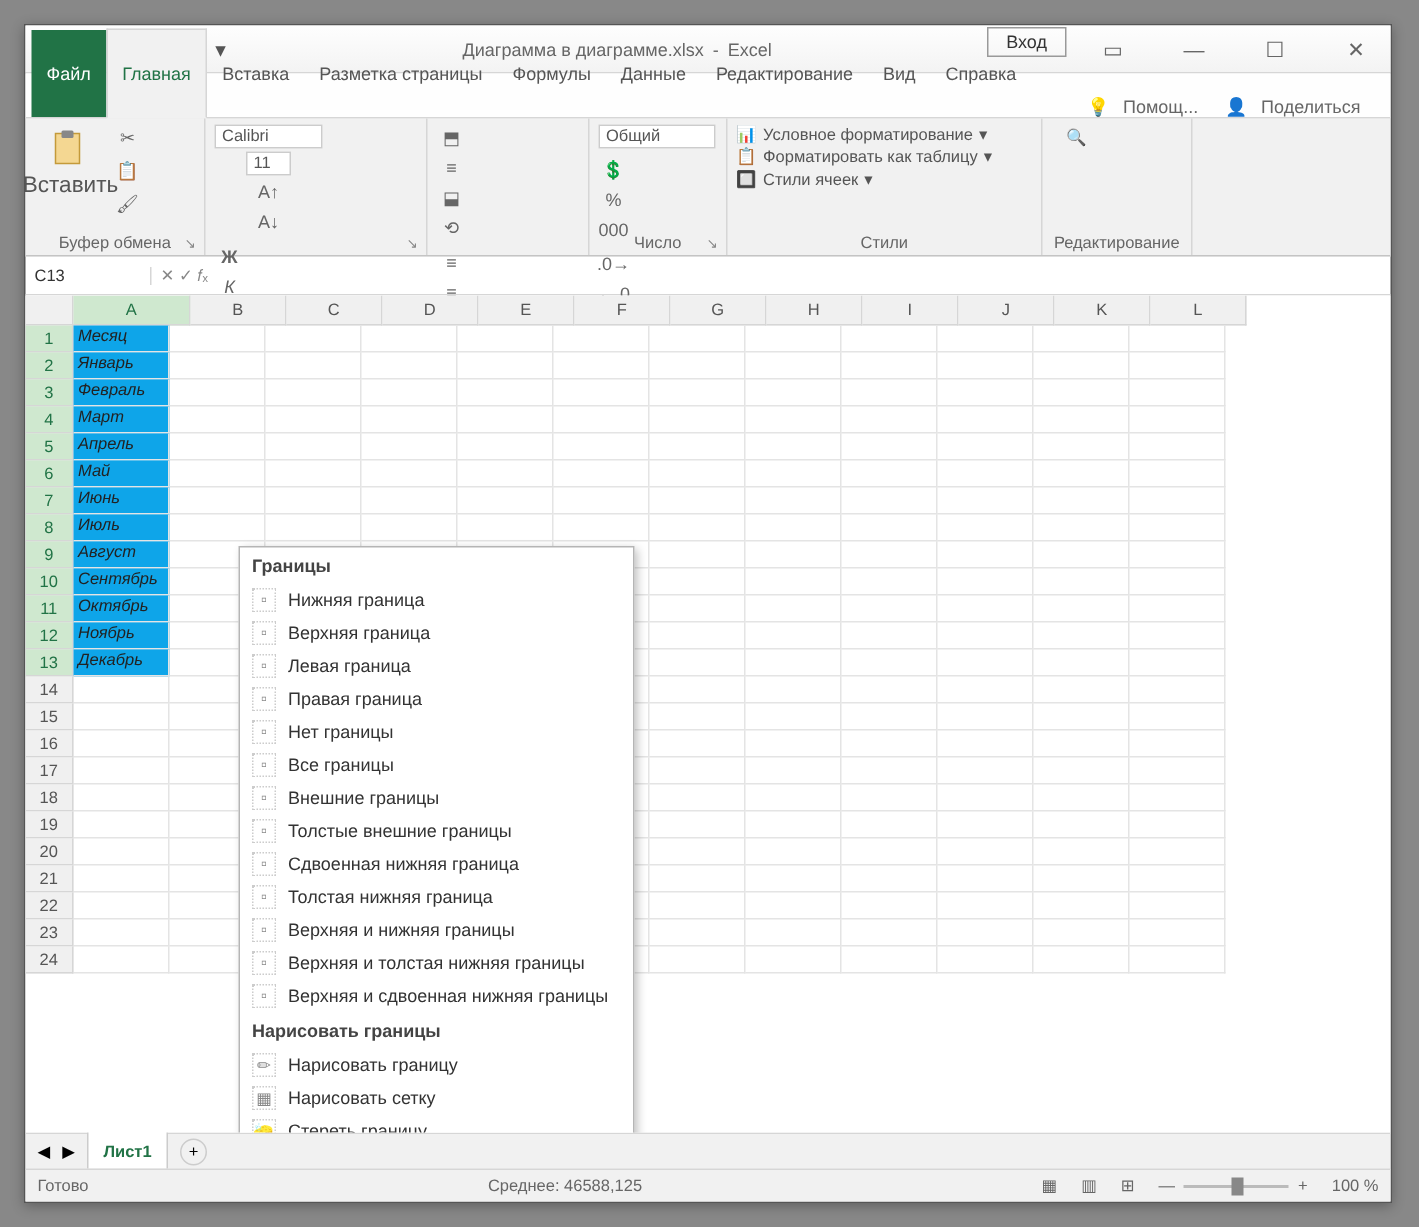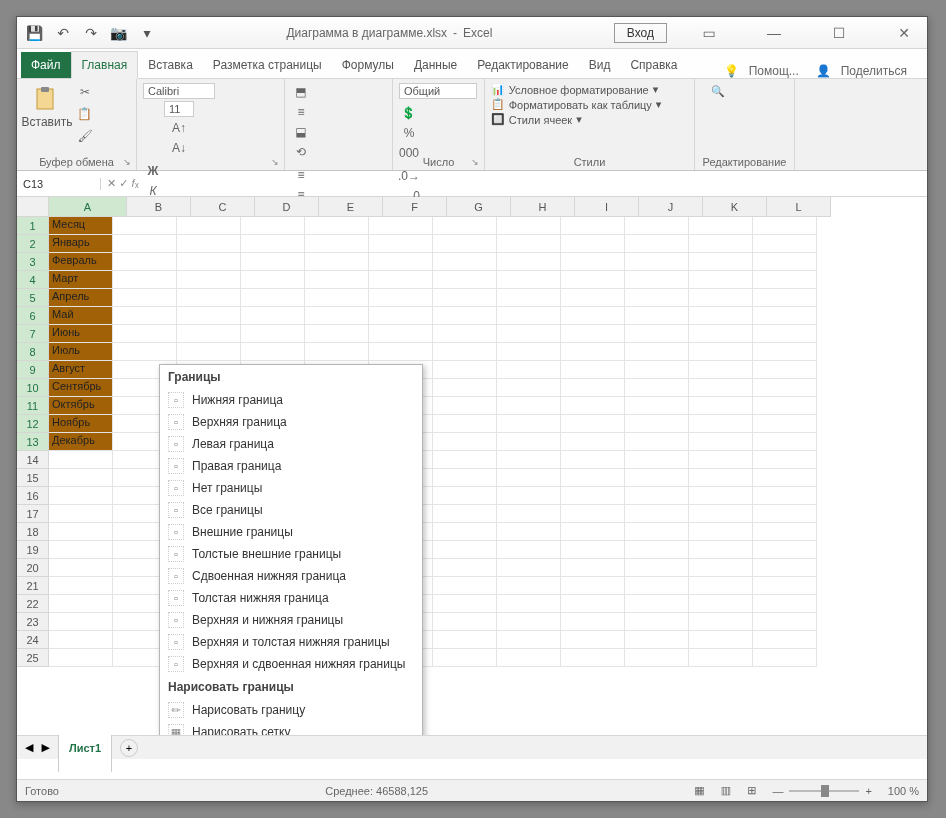--- a/index.html
+++ b/index.html
@@ -3,38 +3,38 @@
 <meta charset="utf-8">
 <style>
 * { margin: 0; padding: 0; box-sizing: border-box; font-family: 'Segoe UI', Tahoma, sans-serif; }
 body { background: #888; padding: 16px; width: 946px; height: 818px; overflow: hidden; }
 .window { background: #fff; border: 1px solid #555; width: 912px; height: 786px; display: flex; flex-direction: column; box-shadow: 0 2px 8px rgba(0,0,0,0.3); }
 
 .titlebar { background: linear-gradient(to bottom, #fefefe, #f3f3f3); height: 32px; display: flex; align-items: center; border-bottom: 1px solid #d6d6d6; }
 .qat { display: flex; align-items: center; gap: 8px; padding: 0 8px; }
 .qat-btn { width: 20px; height: 20px; display: flex; align-items: center; justify-content: center; color: #555; cursor: default; font-size: 14px; }
 .title-text { flex: 1; text-align: center; color: #666; font-size: 12px; display: flex; gap: 6px; justify-content: center; }
-.win-ctrl { display: flex; align-items: center; gap: 19px; }
+.win-ctrl { display: flex; align-items: flex-start; gap: 8px; }
 .login-btn { border: 1px solid #999; padding: 2px 12px; font-size: 12px; color: #333; }
 .win-btn { width: 46px; height: 30px; display: flex; align-items: center; justify-content: center; color: #666; font-size: 14px; }
 
 .tabs { background: #fefefe; height: 30px; display: flex; align-items: flex-end; padding-left: 4px; border-bottom: 1px solid #d6d6d6; position: relative; }
-.tab { padding: 6px 10px; font-size: 12px; color: #555; cursor: default; }
+.tab { padding: 22px 10px; font-size: 12px; color: #555; cursor: default; }
 .tab.file { background: #217346; color: #fff; }
 .tab.active { border: 1px solid #d6d6d6; border-bottom: 1px solid #f1f1f1; background: #f1f1f1; color: #217346; margin-bottom: -1px; }
 .tab-right { margin-left: auto; display: flex; align-items: center; padding-right: 8px; }
 .tab-right span { font-size: 12px; color: #666; padding: 0 6px; display: flex; align-items: center; gap: 3px; }
 
 .ribbon { background: #f1f1f1; height: 92px; display: flex; border-bottom: 1px solid #c4c4c4; font-size: 11px; color: #555; }
 .rgrp { border-right: 1px solid #d6d6d6; padding: 4px 6px; display: flex; flex-direction: column; position: relative; }
 .rgrp-label { position: absolute; bottom: 2px; left: 0; right: 0; text-align: center; font-size: 11px; color: #666; }
 .rgrp-body { flex: 1; display: flex; align-items: flex-start; gap: 4px; }
 .big-btn { display: flex; flex-direction: column; align-items: center; justify-content: center; width: 48px; padding-top: 2px; gap: 2px; }
 .big-btn .ico { width: 28px; height: 28px; }
-.big-btn .lbl { font-size: 12px; }
+.big-btn .lbl { font-size: 15px; }
 .mini-col { display: flex; flex-direction: column; gap: 4px; }
 .mini { width: 20px; height: 18px; display: flex; align-items: center; justify-content: center; font-size: 12px; color: #666; }
 .font-row { display: flex; gap: 2px; align-items: center; flex-direction: column; }
 .font-name { border: 1px solid #ccc; background: #fff; font-size: 11px; padding: 1px 4px; width: 72px; }
 .font-size { border: 1px solid #ccc; background: #fff; font-size: 11px; padding: 1px 4px; width: 30px; }
 .styles-list { display: flex; flex-direction: column; gap: 2px; }
 .styles-list div { font-size: 11px; display: flex; align-items: center; gap: 4px; }
 
 .fbar { height: 26px; display: flex; align-items: center; border-bottom: 1px solid #d6d6d6; font-size: 11px; }
 .namebox { width: 84px; border-right: 1px solid #d6d6d6; padding: 0 6px; color: #333; }
@@ -43,29 +43,29 @@
 .grid-wrap { flex: 1; display: flex; overflow: hidden; position: relative; background: #fff; }
 .corner { width: 32px; height: 20px; background: #f0f0f0; border-right: 1px solid #d6d6d6; border-bottom: 1px solid #d6d6d6; }
 .col-headers { display: flex; }
 .col-h { width: 64px; height: 20px; background: #f0f0f0; border-right: 1px solid #d6d6d6; border-bottom: 1px solid #d6d6d6; display: flex; align-items: center; justify-content: center; font-size: 11px; color: #555; }
 .col-h:first-child { width: 78px; }
 .rows-area { display: flex; flex-direction: column; }
 .grow { display: flex; height: 18px; }
 .row-h { width: 32px; background: #f0f0f0; border-right: 1px solid #d6d6d6; border-bottom: 1px solid #d6d6d6; display: flex; align-items: center; justify-content: center; font-size: 11px; color: #555; }
 .cell { width: 64px; border-right: 1px solid #e4e4e4; border-bottom: 1px solid #e4e4e4; font-size: 11px; padding: 1px 3px; color: #222; }
 .cell:first-of-type { width: 78px; }
-.cell.sel { background: #a16207; }
+.cell.sel { background: #0ea5e9; font-style: italic; }
 .row-h.sel { background: #cfe8cf; color: #217346; }
 .col-h.sel { background: #cfe8cf; color: #217346; }
 
 .sheets { height: 24px; display: flex; align-items: center; border-top: 1px solid #d6d6d6; font-size: 11px; padding: 0 8px; gap: 8px; background: #f1f1f1; }
 .sheet-tab { background: #fff; border: 1px solid #ccc; border-bottom: none; padding: 18px 10px; color: #217346; font-weight: bold; }
 .add-sheet { width: 18px; height: 18px; border: 1px solid #ccc; border-radius: 50%; display: flex; align-items: center; justify-content: center; }
 
-.status { height: 22px; background: #f1f1f1; border-top: 1px solid #d6d6d6; display: flex; align-items: center; font-size: 11px; padding: 0 8px; color: #666; gap: 16px; margin-top: 20px; }
+.status { height: 22px; background: #f1f1f1; border-top: 1px solid #d6d6d6; display: flex; align-items: center; font-size: 11px; padding: 0 8px; color: #666; gap: 16px; }
 .status .spacer { flex: 1; }
 .zoom-ctl { display: flex; align-items: center; gap: 6px; }
 .zoom-line { width: 70px; height: 2px; background: #bbb; position: relative; }
 .zoom-thumb { width: 8px; height: 12px; background: #888; position: absolute; top: -5px; left: 32px; }
 
 .dropdown { position: absolute; background: #fff; border: 1px solid #b5b5b5; box-shadow: 2px 2px 6px rgba(0,0,0,0.25); font-size: 12px; color: #333; }
 .dd-border { left: 142px; top: 167px; width: 264px; }
 .dd-header { font-weight: bold; padding: 5px 8px; color: #444; font-size: 12px; }
 .dd-item { display: flex; align-items: center; gap: 8px; padding: 3px 8px; }
 .dd-ico { width: 16px; height: 16px; display: flex; align-items: center; justify-content: center; color: #888; font-size: 11px; border: 1px dotted #ccc; }
@@ -597,35 +597,20 @@
             <div class="cell"></div>
             <div class="cell"></div>
             <div class="cell"></div>
             <div class="cell"></div>
             <div class="cell"></div>
             <div class="cell"></div>
             <div class="cell"></div>
             <div class="cell"></div>
             <div class="cell"></div>
           </div>
-          <div class="grow">
-            <div class="row-h">25</div>
-            <div class="cell"></div>
-            <div class="cell"></div>
-            <div class="cell"></div>
-            <div class="cell"></div>
-            <div class="cell"></div>
-            <div class="cell"></div>
-            <div class="cell"></div>
-            <div class="cell"></div>
-            <div class="cell"></div>
-            <div class="cell"></div>
-            <div class="cell"></div>
-            <div class="cell"></div>
-          </div>
         </div>
     </div>
 
     <div class="dropdown dd-border">
       <div class="dd-header">Границы</div>
       <div id="bitems1">
           <div class="dd-item">
             <div class="dd-ico">▫</div>
             <span>Нижняя граница</span>
           </div>

